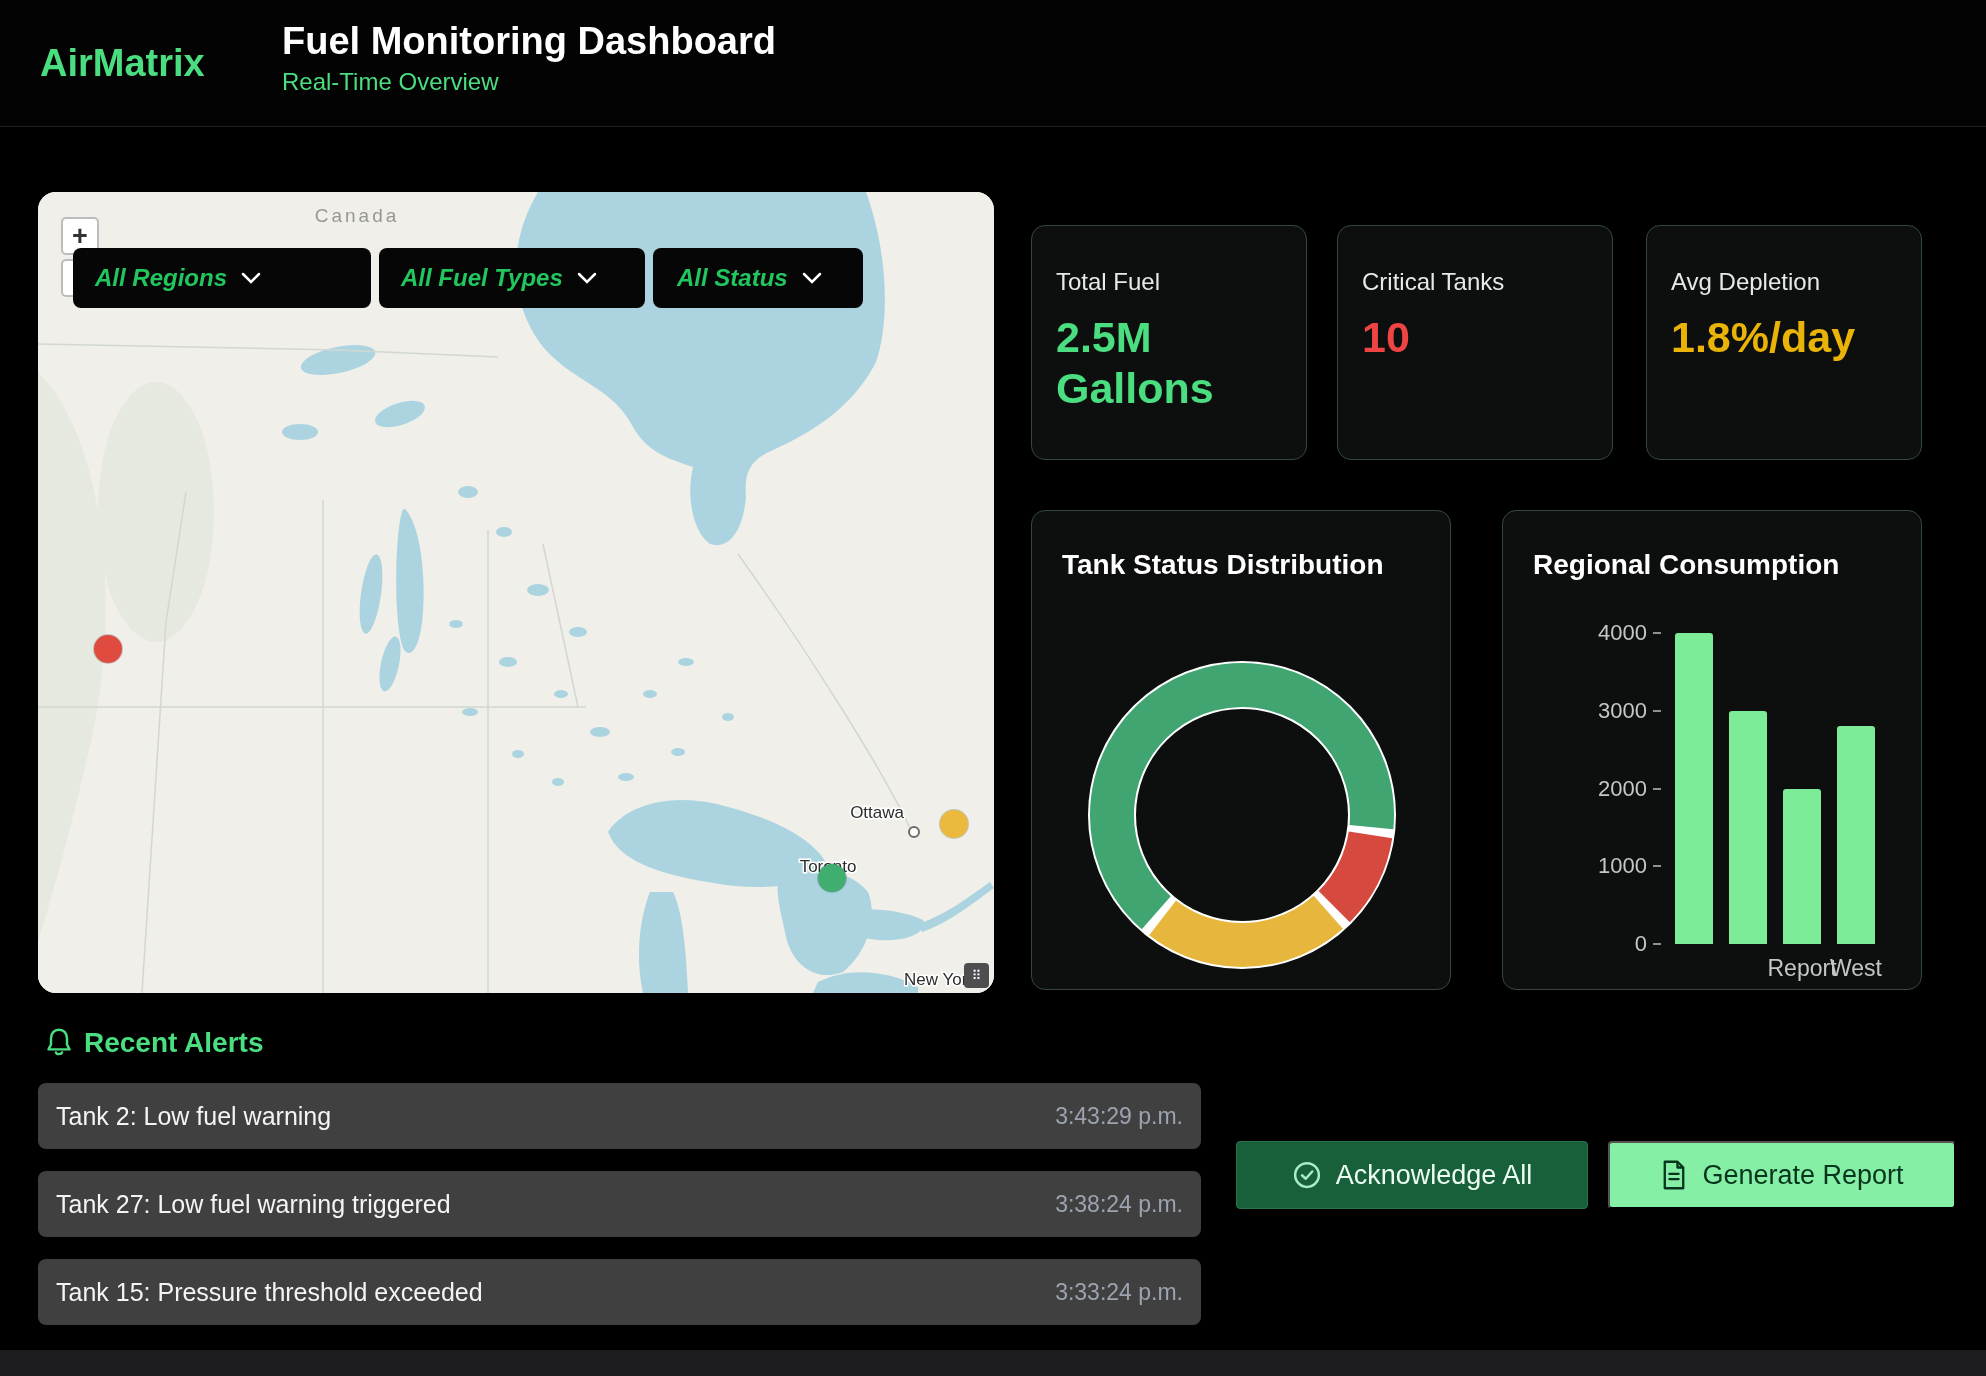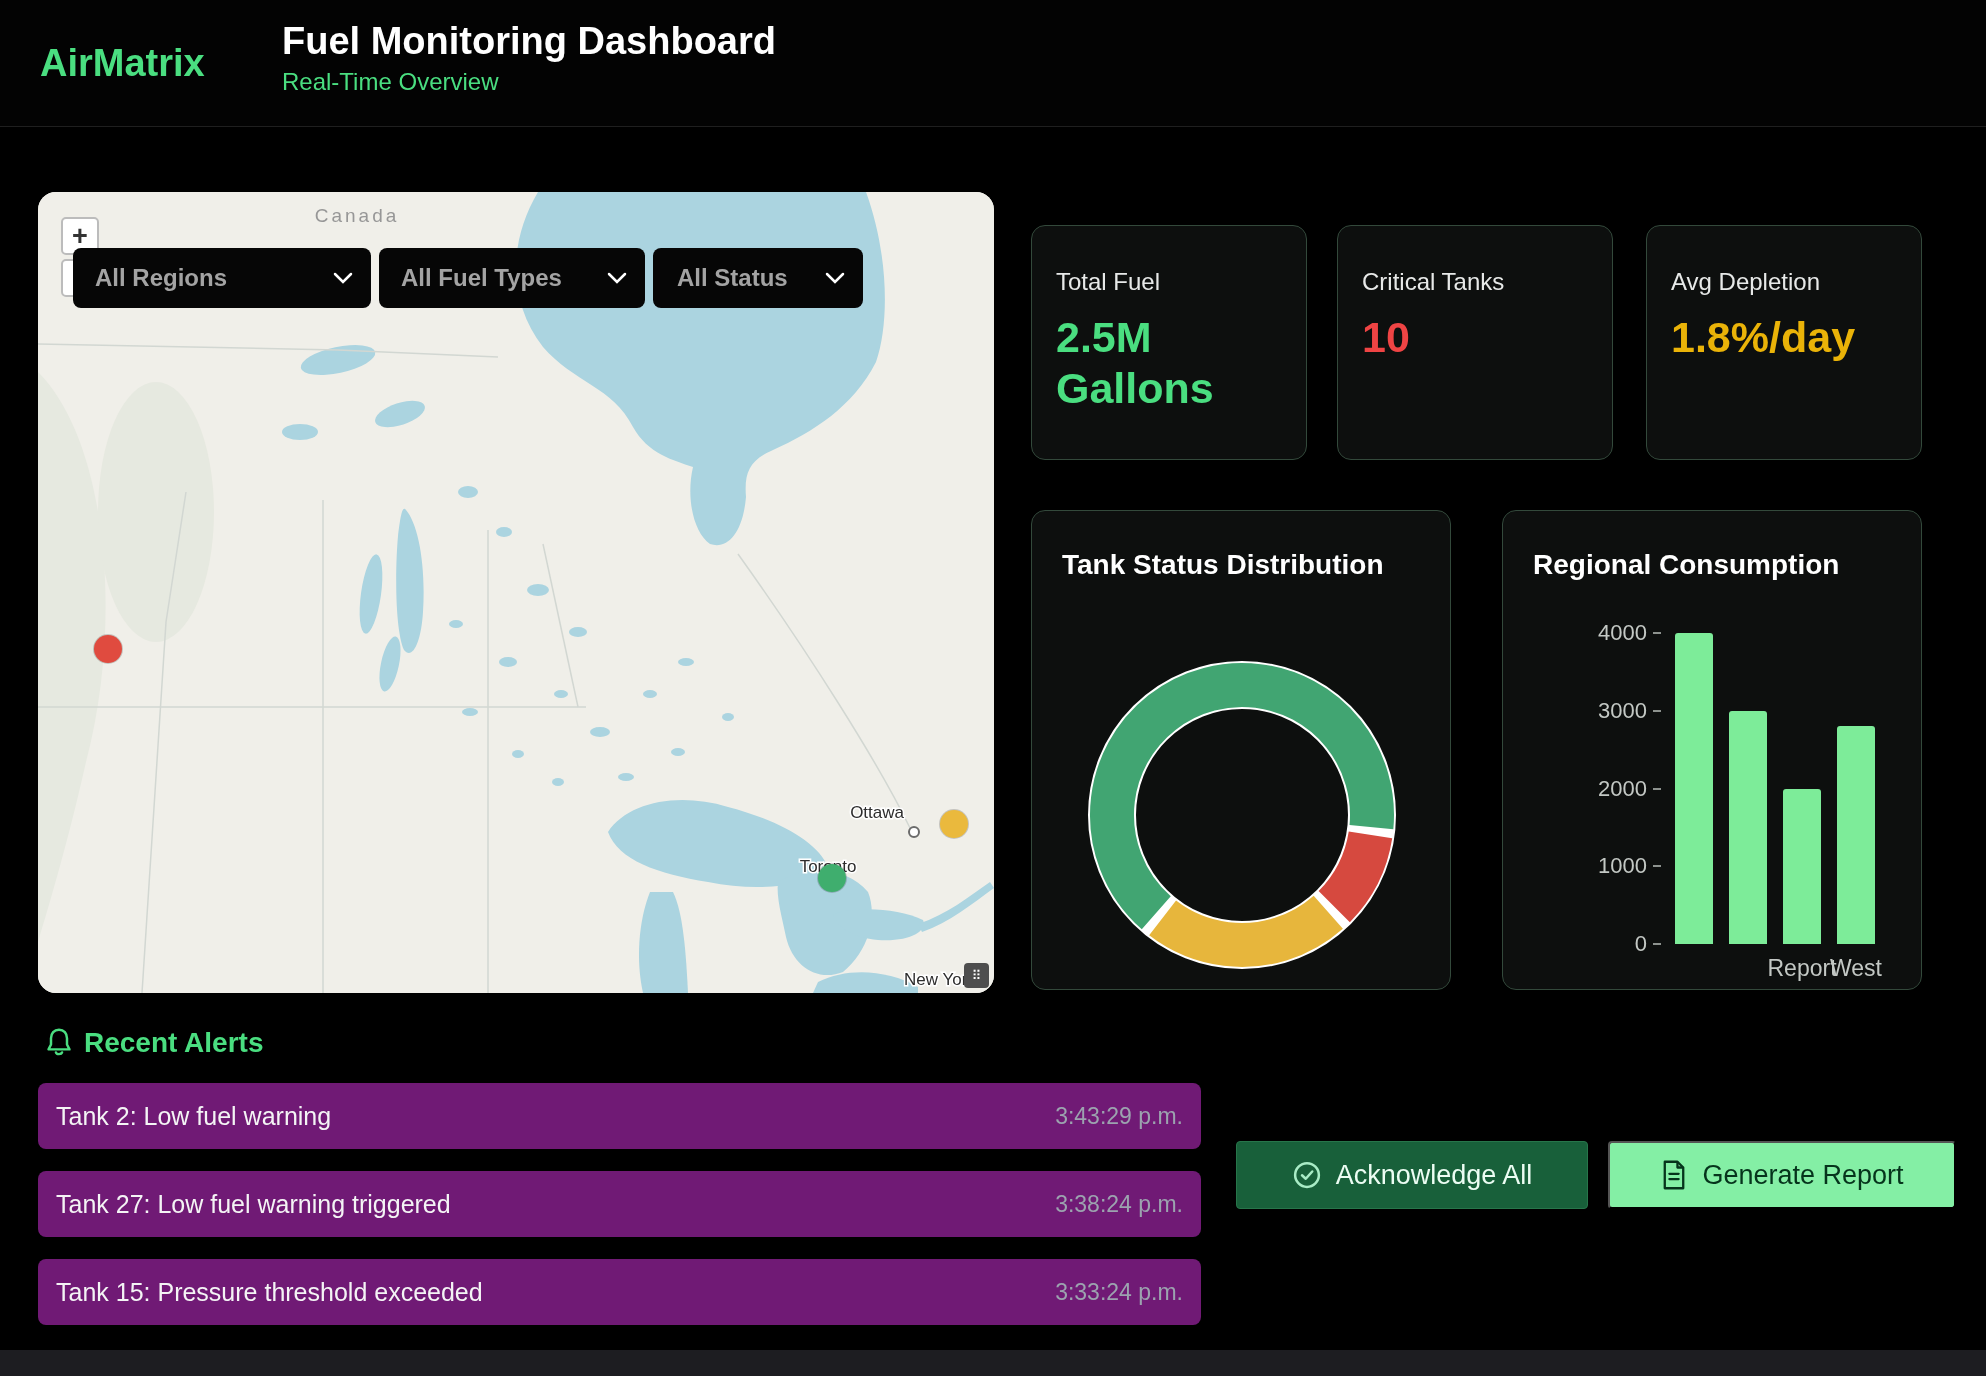--- a/index.html
+++ b/index.html
@@ -21,22 +21,22 @@
   
   .map-panel { position:absolute; left:38px; top:192px; width:956px; height:801px; border-radius:18px; overflow:hidden; background:#f0efe9; }
   .map-svg { position:absolute; left:0; top:0; }
   .map-country-label { font-size:19px; fill:#979797; letter-spacing:3px; }
   .map-city-label { font-size:17px; fill:#2d2d2d; paint-order:stroke; stroke:#ffffff; stroke-width:3px; }
   .zoom-btn { position:absolute; width:38px; height:38px; background:#ffffff; border:2px solid #bcbcbc; border-radius:5px;
     color:#333; font-size:27px; font-weight:bold; display:flex; align-items:center; justify-content:center; z-index:1; cursor:pointer; }
   .zoom-in { left:23px; top:25px; }
   .zoom-out { left:23px; top:67px; }
   .filters { position:absolute; left:35px; top:56px; display:flex; gap:8px; z-index:2; }
-  .filter { height:60px; background:#060606; border-radius:8px; color:#a3a3a3; font-size:24px; font-weight:bold;
-    display:flex; align-items:center; justify-content:space-between; padding:0 18px 0 22px; cursor:pointer; }
+  .filter { height:60px; background:#060606; border-radius:8px; color:#22c55e; font-size:24px; font-weight:bold;
+    display:flex; align-items:center; justify-content:flex-start; padding:0 18px 0 22px; cursor:pointer;font-style:italic; }
   .filter:nth-of-type(1){ width:298px; } .filter:nth-of-type(2){ width:266px; } .filter:nth-of-type(3){ width:210px;padding-left:24px; }
   .chevron { flex:0 0 auto; margin-left:14px; }
   .marker-layer { position:absolute; left:0; top:0; width:100%; height:100%; z-index:3; pointer-events:none; }
   .map-marker { position:absolute; width:28px; height:28px; border-radius:50%; transform:translate(-50%,-50%);
     box-shadow:0 0 0 1px rgba(0,0,0,.18); pointer-events:auto; cursor:pointer; }
   .attribution { position:absolute; right:5px; bottom:5px; width:25px; height:25px; background:#4e4e4e; border-radius:4px;
     color:#fff; display:flex; align-items:center; justify-content:center; font-size:13px; z-index:4; cursor:pointer; }
 
   
   .stat-card { position:absolute; top:225px; width:276px; height:235px; background:#0d0f0e; border:1px solid #33493b; border-radius:14px; padding:42px 32px 0 24px; }
@@ -54,21 +54,21 @@
   .ytick { position:absolute; right:22px; transform:translateY(-50%); font-size:22px; color:#c3c8c4; }
   .ytick::after { content:""; position:absolute; right:-14px; top:50%; width:8px; height:2px; background:#8d928e; transform:translateY(-50%); }
   .bar-plot { position:absolute; left:172px; top:122px; width:208px; height:311px; display:flex; align-items:flex-end; gap:16px; }
   .bar { width:38px; border-radius:3px 3px 0 0; }
   .x-axis { position:absolute; left:172px; top:444px; width:208px; display:flex; gap:16px; }
   .x-label { width:38px; display:flex; justify-content:center; font-size:23px; color:#c3c8c4; white-space:nowrap; overflow:visible; }
 
   
   .alerts-bell { position:absolute; left:44px; top:1026px; }
   .alerts-title { position:absolute; left:84px; top:1027px; font-size:28px; font-weight:bold; color:#4ade80; }
-  .alert-row { position:absolute; left:38px; width:1163px; height:66px; background:#701a75; border-radius:8px;
+  .alert-row { position:absolute; left:38px; width:1163px; height:66px; background:#404040; border-radius:8px;
     display:flex; align-items:center; justify-content:space-between; padding:0 18px; cursor:pointer; }
   .alert-row.r1{ top:1083px; } .alert-row.r2{ top:1171px; } .alert-row.r3{ top:1259px; }
   .alert-msg { font-size:25px; color:#f4f4f5; }
   .alert-time { font-size:23px; color:#9ca3af; }
 
   
   .btn { position:absolute; top:1141px; height:68px; border-radius:4px; display:flex; align-items:center; justify-content:center;
     gap:14px; font-size:27px; font-weight:normal; cursor:pointer; }
   .btn-ack { left:1236px; width:352px; background:#18603a; color:#ecfdf3; border:1px solid #27754a; }
   .btn-report { left:1608px; width:348px; background:#84efa5; color:#06341c; }

